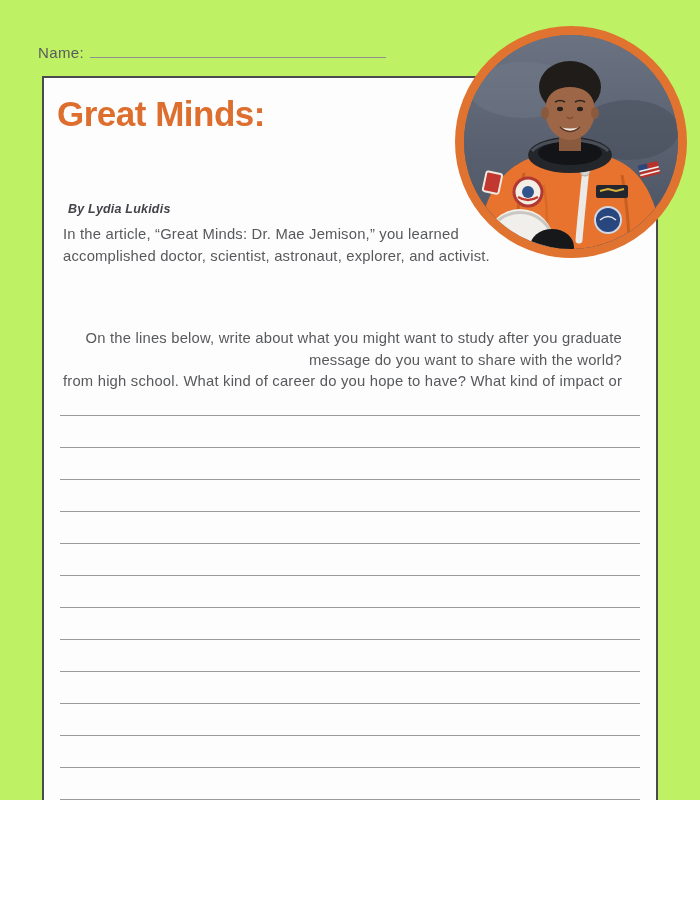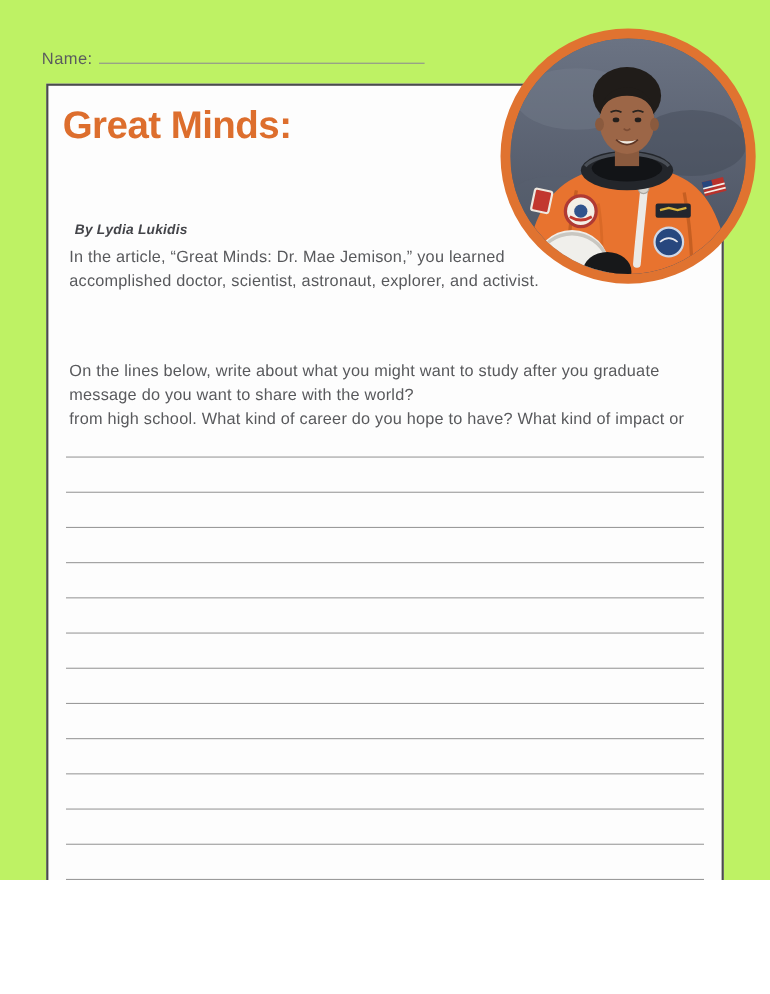--- a/index.html
+++ b/index.html
@@ -63,21 +63,21 @@
   .para {
     position: absolute;
     left: 19px;
     font-size: 14.8px;
     line-height: 21.6px;
     color: #58595c;
     letter-spacing: 0.2px;
     white-space: nowrap;
   }
   .para-intro { top: 146px; }
-  .para-prompt { top: 250px; }
+  .para-prompt { top: 250px; text-align: right; }
 
   .writing-lines {
     position: absolute;
     left: 16px; top: 306px;
     width: 580px;
   }
   .writing-line {
     height: 32px;
     border-bottom: 1px solid #9b9b9b;
     cursor: text;

